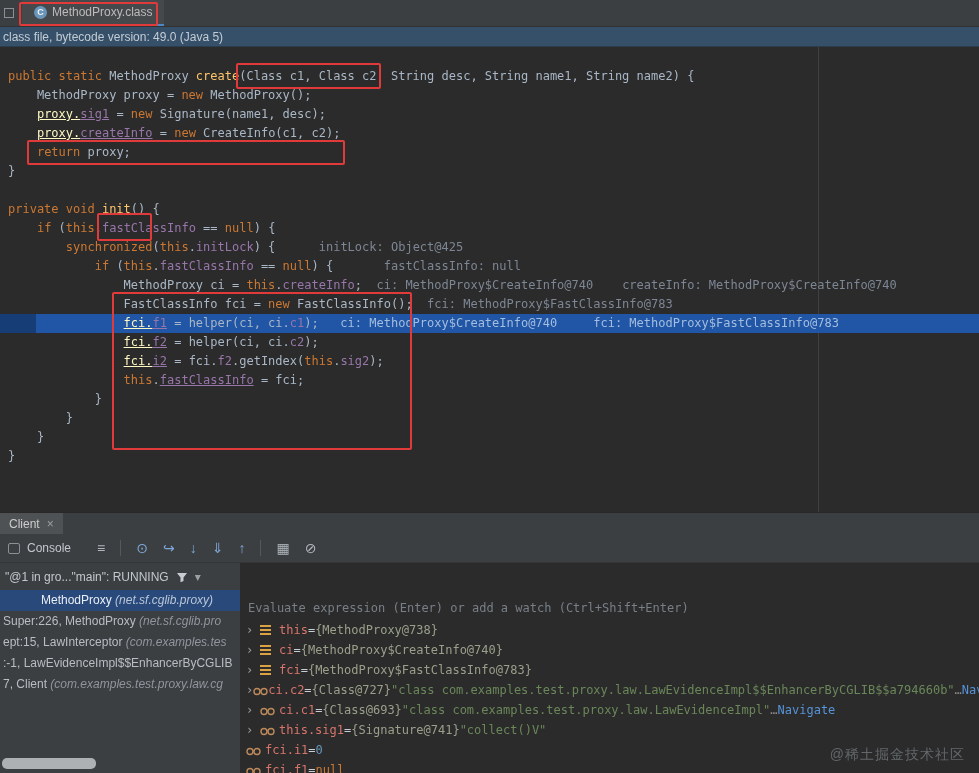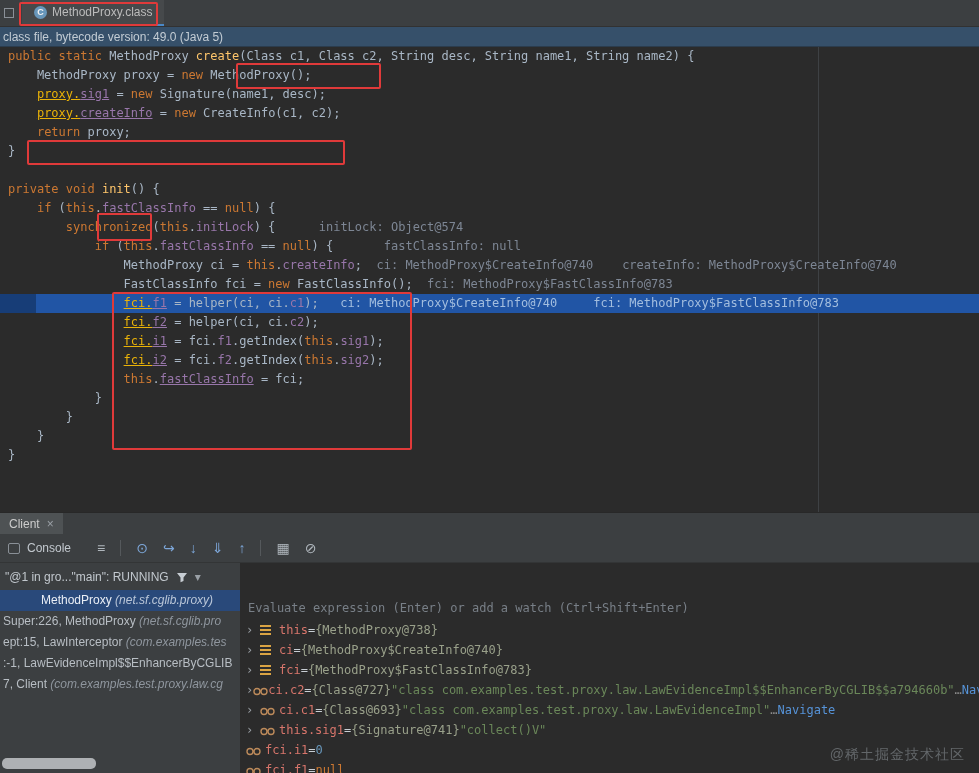--- a/index.html
+++ b/index.html
@@ -11,30 +11,30 @@
   #tabbar{position:absolute;left:0;top:0;width:100%;height:27px;background:#3c3f41;border-bottom:1px solid #323232;display:flex;align-items:center;}
   .tablist-icon{width:10px;height:10px;border:1px solid #8a9097;margin-left:4px;display:inline-block;}
   .tab{display:flex;align-items:center;gap:5px;height:26px;padding:0 12px;margin-left:8px;background:#46494b;border-bottom:2px solid #4a88c7;color:#bbbbbb;}
   .class-icon{width:13px;height:13px;border-radius:50%;background:#6897bb;color:#f2f2f2;font-size:9px;font-weight:bold;display:flex;align-items:center;justify-content:center;}
 
   
   #banner{position:absolute;left:0;top:27px;width:100%;height:20px;background:#36506a;border-bottom:1px solid #2b3c4d;color:#c3ccd4;display:flex;align-items:center;padding-left:3px;}
 
   
   #editor{position:absolute;left:0;top:47px;width:100%;height:465px;background:#2b2b2b;overflow:hidden;
-          font-family:"DejaVu Sans Mono",monospace;font-size:12px;line-height:19px;}
+          font-family:"DejaVu Sans Mono",monospace;font-size:12px;line-height:19px;padding-top:20px;}
   #guide{position:absolute;left:818px;top:0;width:1px;height:465px;background:#3e4144;}
   .code-line{position:relative;height:19px;white-space:pre;padding-left:8px;}
   .code-line.exec{background:#2155a5;}
   .code-line.exec::before{content:"";position:absolute;left:0;top:0;width:36px;height:100%;background:rgba(0,0,0,.28);}
   .sg-p{color:#a9b7c6}
   .sg-k{color:#cc7832}
   .sg-f{color:#9876aa}
   .sg-fu{color:#9876aa;text-decoration:underline}
-  .sg-pu{color:#eab308;text-decoration:underline}
+  .sg-pu{color:#fef9c3;text-decoration:underline}
   .sg-m{color:#ffc66b}
   .sg-h{color:#7d8694}
   .exec .sg-h{color:#a3bedf}
 
   
   .redbox{position:absolute;border:2px solid #e03a3a;border-radius:2px;pointer-events:none;}
 
   
   #dbg-tabs{position:absolute;left:0;top:512px;width:100%;height:22px;background:#3c3f41;border-top:1px solid #282828;display:flex;align-items:center;}
   .dbg-tab{display:flex;align-items:center;gap:7px;height:100%;padding:0 9px;background:#4e5254;color:#cccccc;}
@@ -94,27 +94,26 @@
     <div>
         <div class="code-line"><span class="sg-k">public static </span><span class="sg-p">MethodProxy </span><span class="sg-m">create</span><span class="sg-p">(Class c1, Class c2, String desc, String name1, String name2) {</span></div>
         <div class="code-line"><span class="sg-p">    MethodProxy proxy = </span><span class="sg-k">new</span><span class="sg-p"> MethodProxy();</span></div>
         <div class="code-line"><span class="sg-p">    </span><span class="sg-pu">proxy.</span><span class="sg-fu">sig1</span><span class="sg-p"> = </span><span class="sg-k">new</span><span class="sg-p"> Signature(name1, desc);</span></div>
         <div class="code-line"><span class="sg-p">    </span><span class="sg-pu">proxy.</span><span class="sg-fu">createInfo</span><span class="sg-p"> = </span><span class="sg-k">new</span><span class="sg-p"> CreateInfo(c1, c2);</span></div>
         <div class="code-line"><span class="sg-p">    </span><span class="sg-k">return</span><span class="sg-p"> proxy;</span></div>
         <div class="code-line"><span class="sg-p">}</span></div>
         <div class="code-line"><span class="sg-p"></span></div>
         <div class="code-line"><span class="sg-k">private void </span><span class="sg-m">init</span><span class="sg-p">() {</span></div>
         <div class="code-line"><span class="sg-p">    </span><span class="sg-k">if</span><span class="sg-p"> (</span><span class="sg-k">this</span><span class="sg-p">.</span><span class="sg-f">fastClassInfo</span><span class="sg-p"> == </span><span class="sg-k">null</span><span class="sg-p">) {</span></div>
-        <div class="code-line"><span class="sg-p">        </span><span class="sg-k">synchronized</span><span class="sg-p">(</span><span class="sg-k">this</span><span class="sg-p">.</span><span class="sg-f">initLock</span><span class="sg-p">) {</span><span class="sg-h">      initLock: Object@574</span></div>
+        <div class="code-line"><span class="sg-p">        </span><span class="sg-k">synchronized</span><span class="sg-p">(</span><span class="sg-k">this</span><span class="sg-p">.</span><span class="sg-f">initLock</span><span class="sg-p">) {</span><span class="sg-h">      initLock: Object@425</span></div>
         <div class="code-line"><span class="sg-p">            </span><span class="sg-k">if</span><span class="sg-p"> (</span><span class="sg-k">this</span><span class="sg-p">.</span><span class="sg-f">fastClassInfo</span><span class="sg-p"> == </span><span class="sg-k">null</span><span class="sg-p">) {</span><span class="sg-h">       fastClassInfo: null</span></div>
         <div class="code-line"><span class="sg-p">                MethodProxy ci = </span><span class="sg-k">this</span><span class="sg-p">.</span><span class="sg-f">createInfo</span><span class="sg-p">;</span><span class="sg-h">  ci: MethodProxy$CreateInfo@740    createInfo: MethodProxy$CreateInfo@740</span></div>
         <div class="code-line"><span class="sg-p">                FastClassInfo fci = </span><span class="sg-k">new</span><span class="sg-p"> FastClassInfo();</span><span class="sg-h">  fci: MethodProxy$FastClassInfo@783</span></div>
         <div class="code-line exec"><span class="sg-p">                </span><span class="sg-pu">fci.</span><span class="sg-fu">f1</span><span class="sg-p"> = helper(ci, ci.</span><span class="sg-f">c1</span><span class="sg-p">);</span><span class="sg-h">   ci: MethodProxy$CreateInfo@740     fci: MethodProxy$FastClassInfo@783</span></div>
         <div class="code-line"><span class="sg-p">                </span><span class="sg-pu">fci.</span><span class="sg-fu">f2</span><span class="sg-p"> = helper(ci, ci.</span><span class="sg-f">c2</span><span class="sg-p">);</span></div>
-        <div class="code-line"><span class="sg-p">                </span><span class="sg-pu">fci.</span><span class="sg-fu">i1</span><span class="sg-p"> = fci.</span><span class="sg-f">f1</span><span class="sg-p">.getIndex(</span><span class="sg-k">this</span><span class="sg-p">.</span><span class="sg-f">sig1</span><span class="sg-p">);</span></div>
         <div class="code-line"><span class="sg-p">                </span><span class="sg-pu">fci.</span><span class="sg-fu">i2</span><span class="sg-p"> = fci.</span><span class="sg-f">f2</span><span class="sg-p">.getIndex(</span><span class="sg-k">this</span><span class="sg-p">.</span><span class="sg-f">sig2</span><span class="sg-p">);</span></div>
         <div class="code-line"><span class="sg-p">                </span><span class="sg-k">this</span><span class="sg-p">.</span><span class="sg-fu">fastClassInfo</span><span class="sg-p"> = fci;</span></div>
         <div class="code-line"><span class="sg-p">            }</span></div>
         <div class="code-line"><span class="sg-p">        }</span></div>
         <div class="code-line"><span class="sg-p">    }</span></div>
         <div class="code-line"><span class="sg-p">}</span></div>
       </div>
   </div>
 
   <div class="redbox" style="left:19px;top:2px;width:139px;height:24px;"></div>

